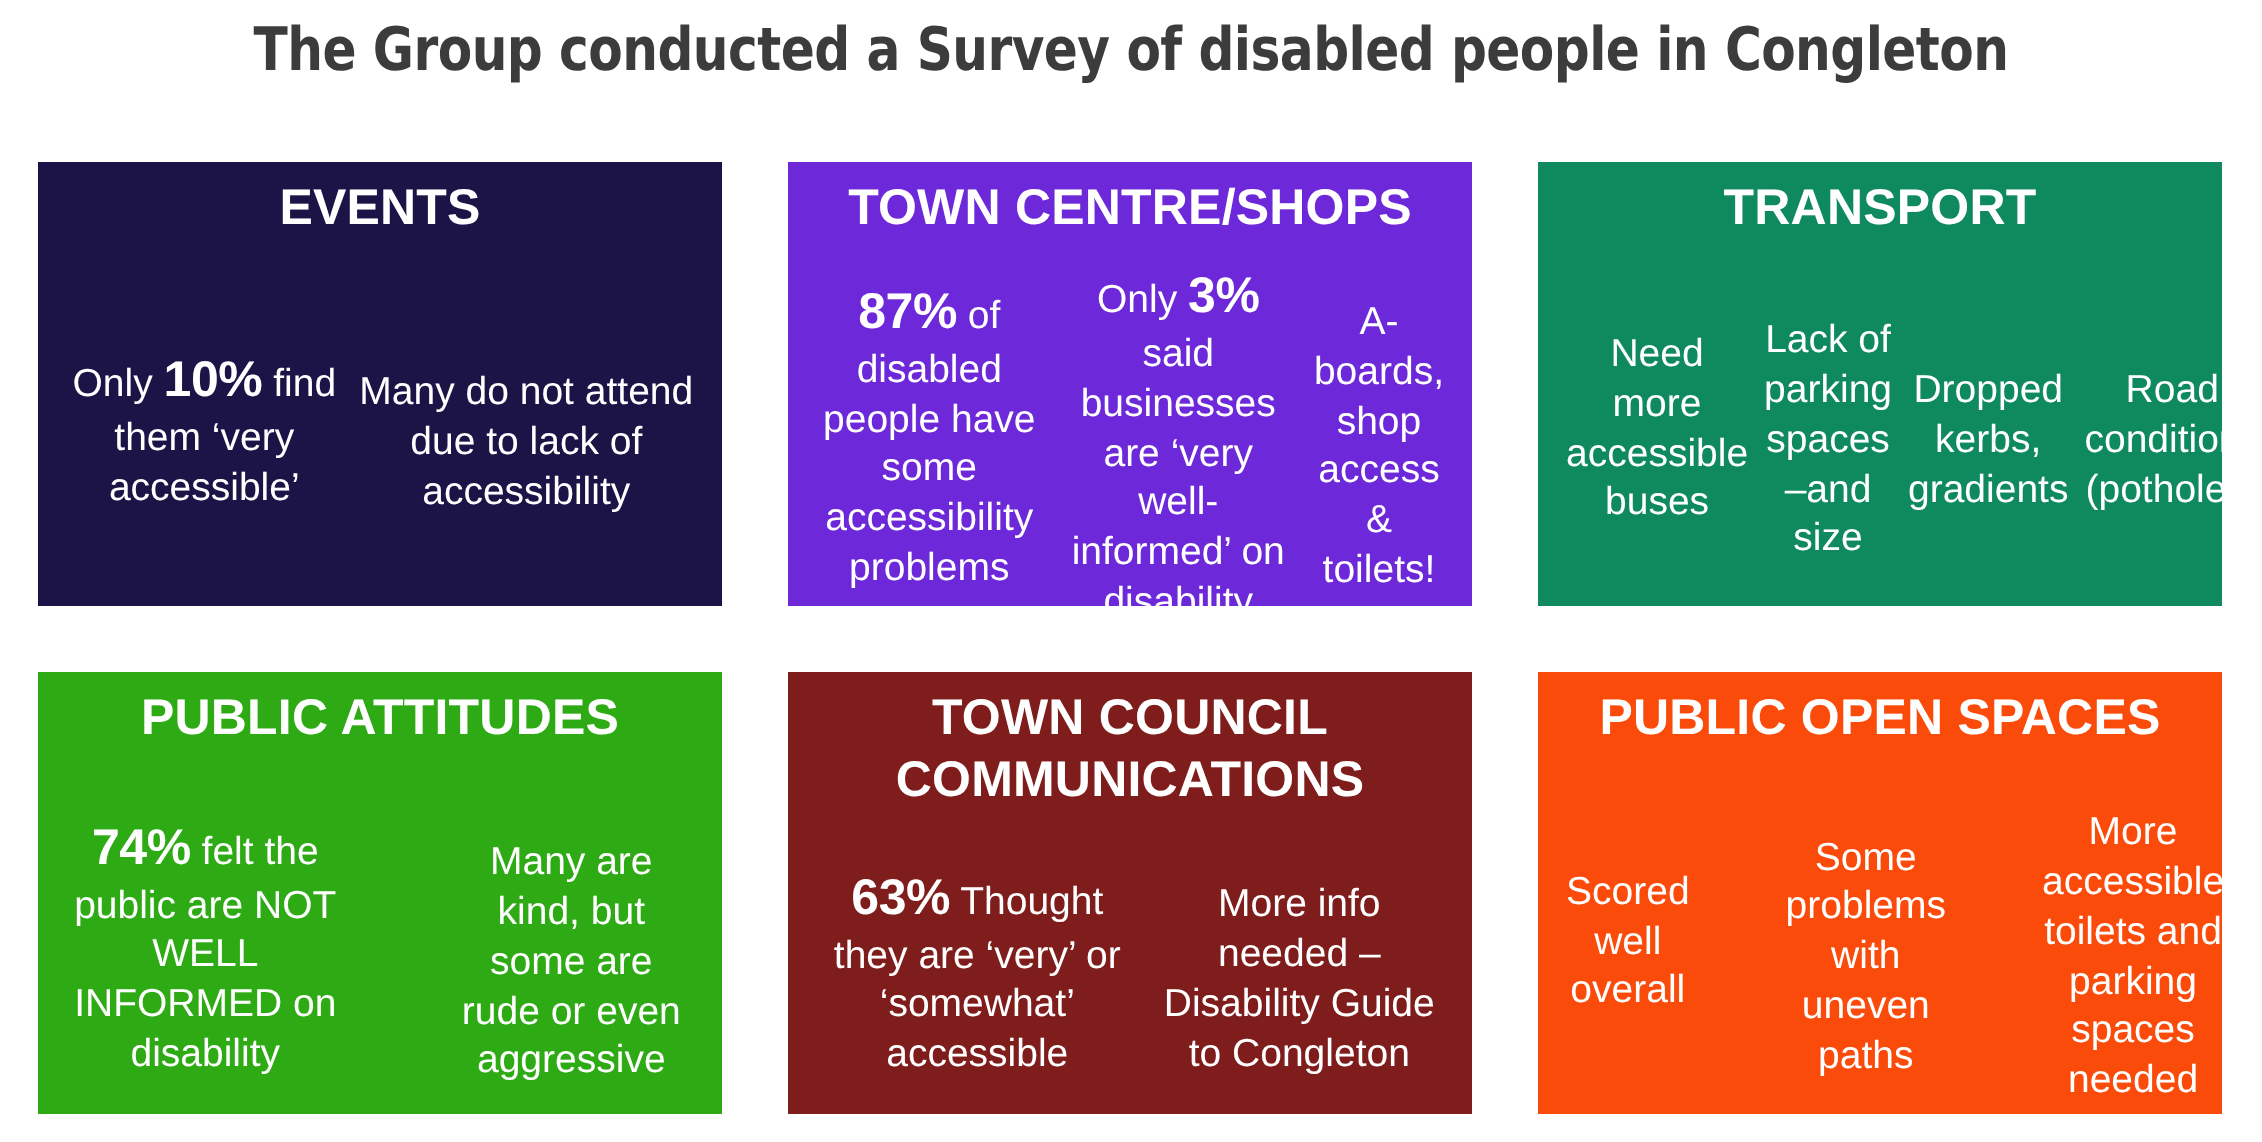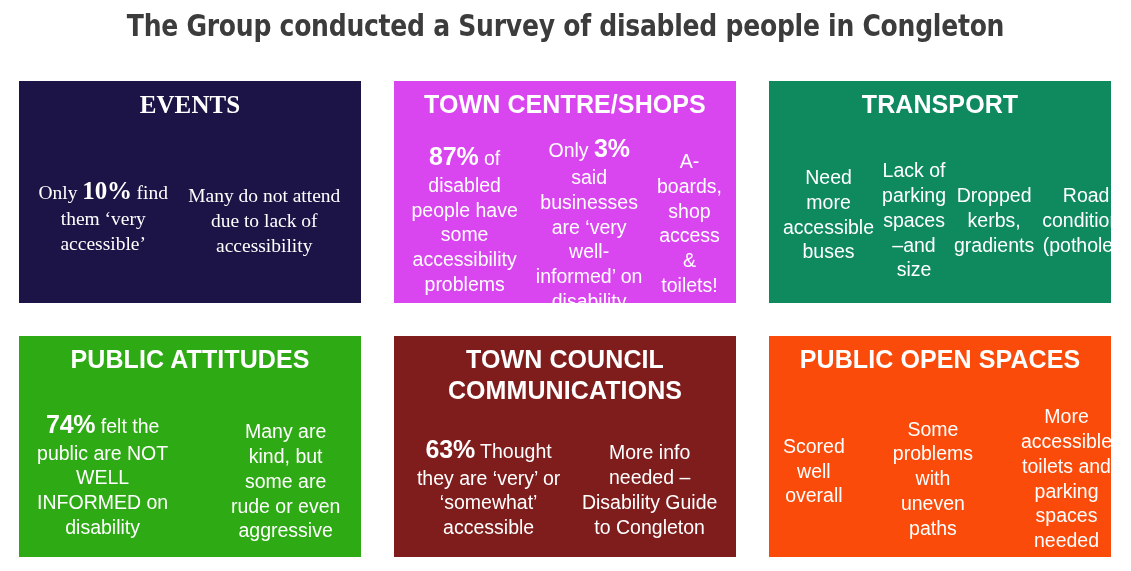--- a/index.html
+++ b/index.html
@@ -105,28 +105,28 @@
 </style>
 </head>
 <body>
 
 <div class="slide">
 
   <div class="slide-title">The Group conducted a Survey of disabled people in Congleton</div>
 
   <div class="grid">
 
-  <div class="card events" style="background: rgb(28, 19, 71); font-family: Liberation Serif, serif;">
+  <div class="card events" style="background: rgb(28, 19, 71);">
         <div class="card-title">EVENTS</div>
         <div class="card-body">
           <p class="para"><span>Only </span><span class="stat">10%</span><span> find them ‘very accessible’</span></p>
           <p class="para"><span>Many do not attend due to lack of accessibility</span></p>
         </div>
       </div>
-      <div class="card towncentre" style="background: #d946ef;">
+      <div class="card towncentre" style="background: #6d28d9;">
         <div class="card-title">TOWN CENTRE/SHOPS</div>
         <div class="card-body">
           <p class="para"><span class="stat">87%</span><span> of disabled people have some accessibility problems</span></p>
           <p class="para"><span>Only </span><span class="stat">3%</span><span> said businesses are ‘very well-informed’ on disability</span></p>
           <p class="para"><span>A-boards, shop access &amp; toilets!</span></p>
         </div>
       </div>
       <div class="card transport" style="background: rgb(15, 138, 95);">
         <div class="card-title">TRANSPORT</div>
         <div class="card-body">

